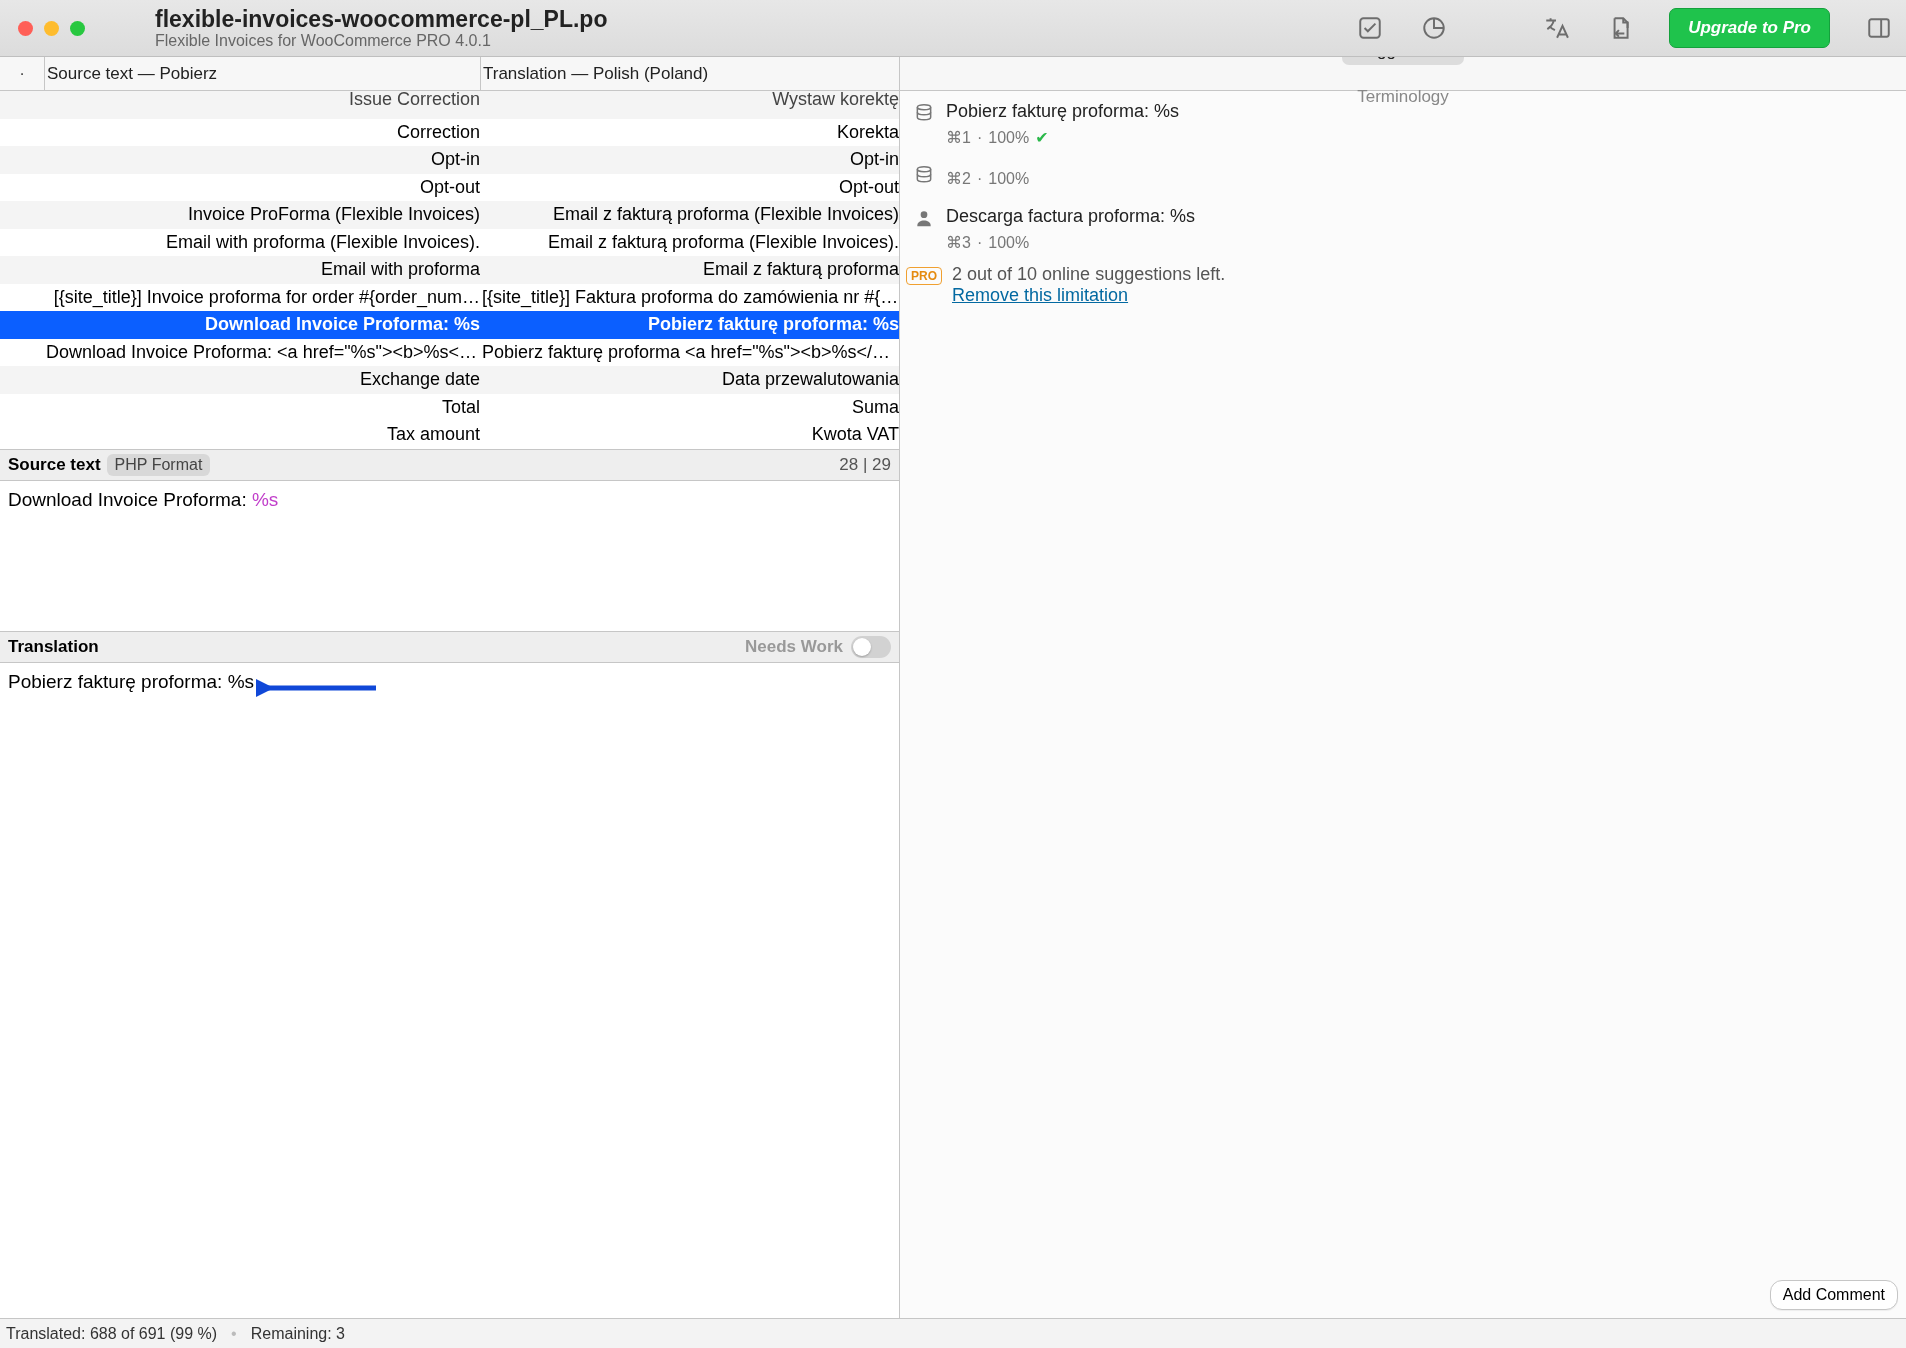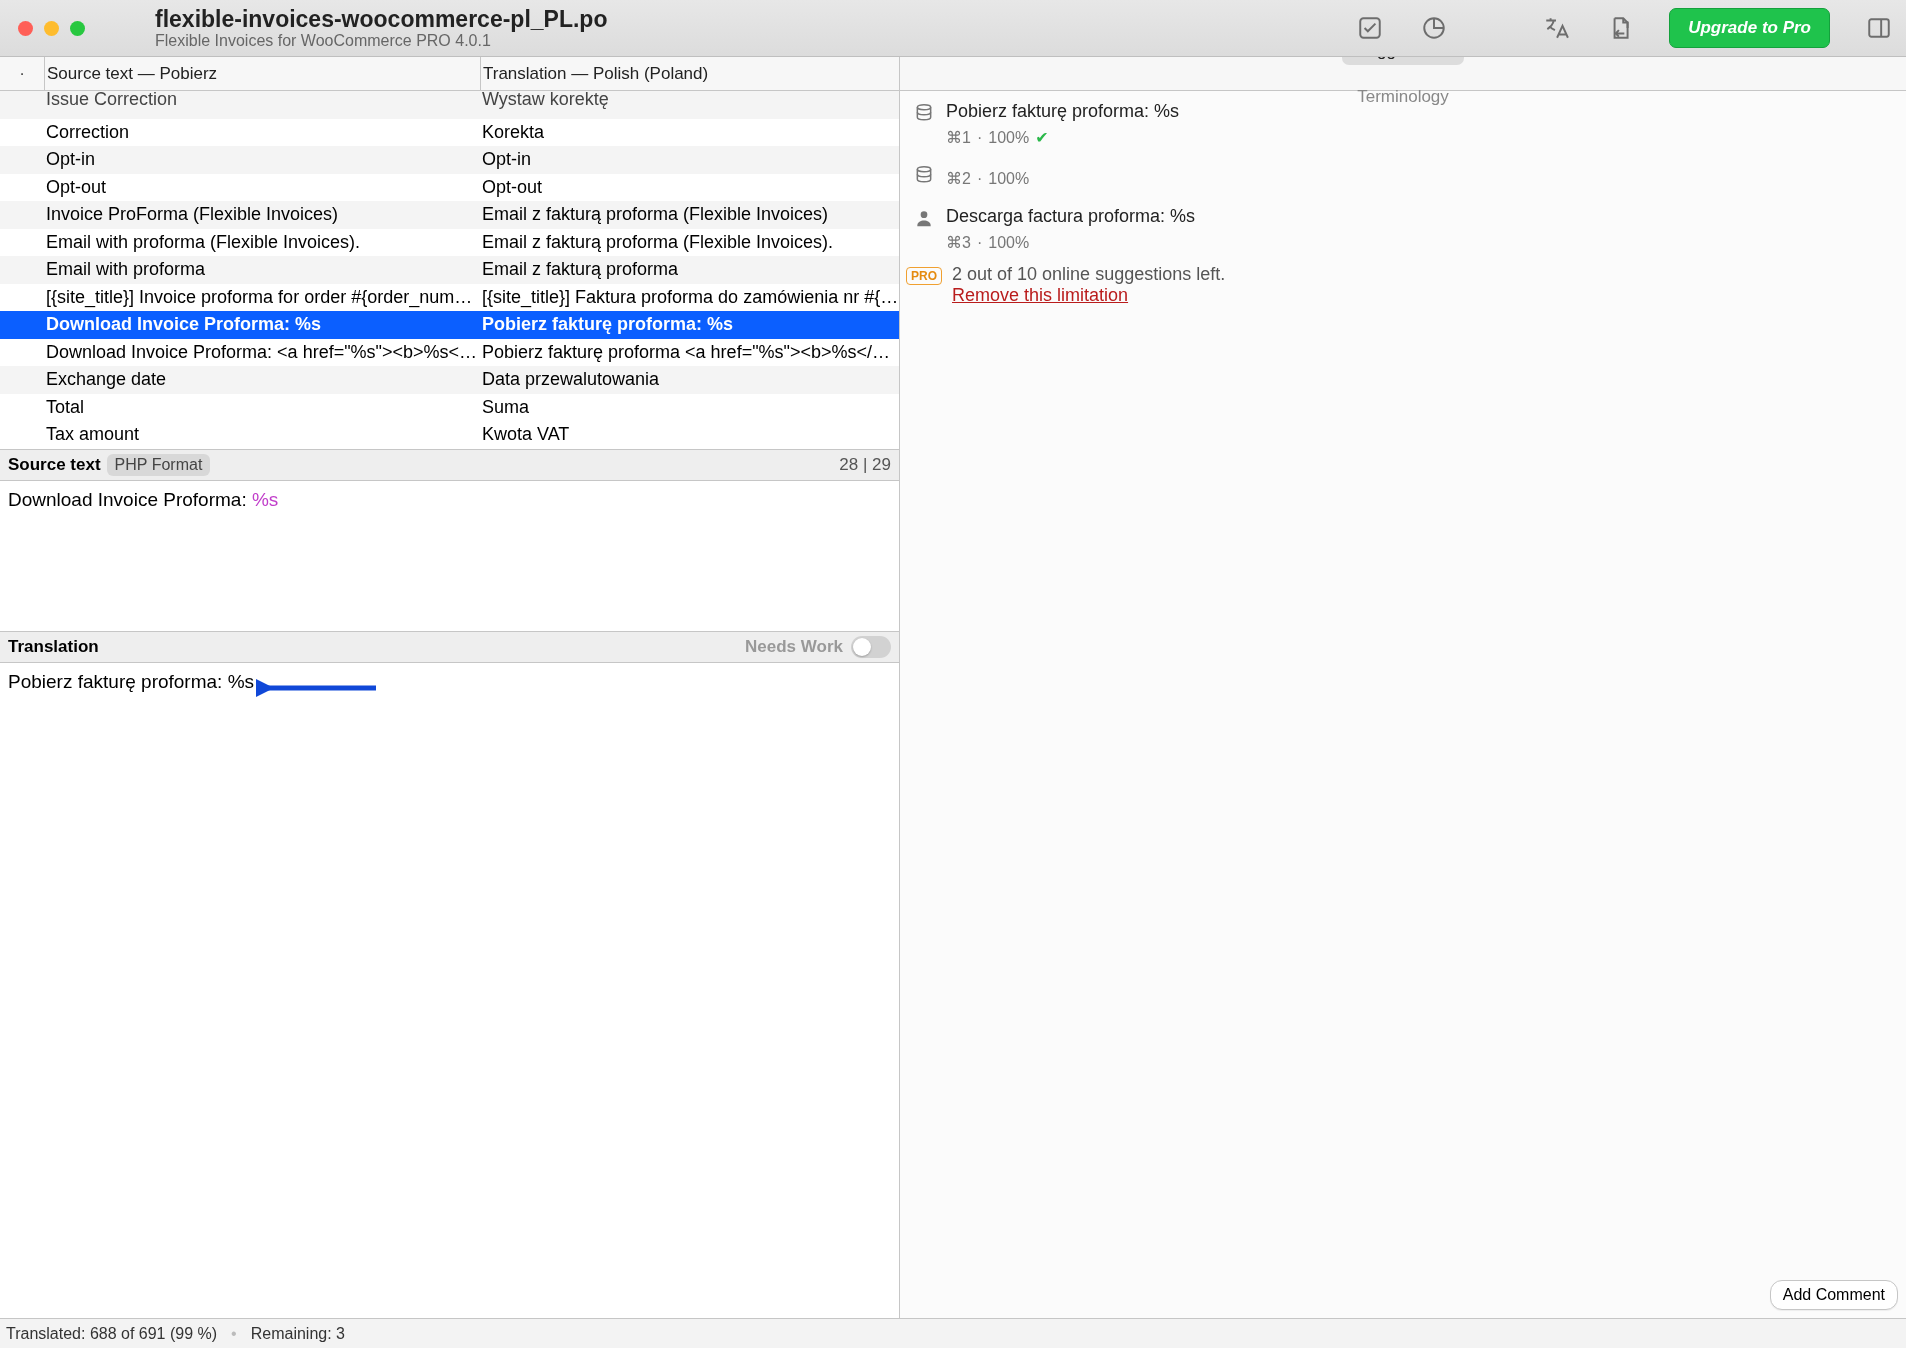--- a/index.html
+++ b/index.html
@@ -40,22 +40,22 @@
   
   .col-headers { display: flex; border-bottom: 1px solid #c6c6c6; background: #f7f7f7; height: 34px; align-items: center; font-size: 17px; color:#222;}
   .col-headers .col1 { width: 44px; text-align:center; color:#444; }
   .col-headers .col2 { width: 436px; padding-left: 2px; border-left:1px solid #c6c6c6; height:100%; display:flex; align-items:center;}
   .col-headers .col3 { flex: 1; border-left:1px solid #c6c6c6; height:100%; display:flex; align-items:center; padding-left:2px;}
 
   
   .rows { flex: 0 0 auto; overflow: hidden; }
   .row { display: flex; height: 27.5px; align-items:center; font-size:18px; }
   .row .cell0 { width: 46px; }
-  .row .cell1 { width: 434px; white-space: nowrap; overflow: hidden; text-overflow: ellipsis; }
-  .row .cell2 { flex: 1; white-space: nowrap; overflow: hidden; text-overflow: ellipsis; padding-left:2px;}
+  .row .cell1 { width: 434px; white-space: nowrap; overflow: hidden; text-overflow: ellipsis; text-align: right; }
+  .row .cell2 { flex: 1; white-space: nowrap; overflow: hidden; text-overflow: ellipsis; padding-left:2px;text-align:right;}
   .row.even { background: #f4f4f4; }
   .row.sel { background: #0b5fff; color: #fff; font-weight: 700; }
   .row.partial { color:#444; }
   .row.first .cell1, .row.first .cell2 { margin-top:-10px; }
 
   
   .pane-header {
     background: #eeeeee; border-top: 1px solid #c6c6c6; border-bottom: 1px solid #c6c6c6;
     display: flex; align-items: center; padding: 4px 8px; font-size:17px;
   }
@@ -89,21 +89,21 @@
   .suggestions { padding: 10px 14px; display:flex; flex-direction:column; gap:16px; }
   .sug { display:flex; gap:10px; }
   .sug-icon { width:22px; flex-shrink:0; color:#777; padding-top:2px;}
   .sug-body { flex:1; }
   .sug-title { font-size:18px; color:#222; word-wrap:break-word;}
   .sug-meta { color:#777; font-size:16px; margin-top:6px; display:flex; align-items:center; gap:6px;}
   .sug-meta .check { color:#2ab84a;}
 
   .pro-limit { display:flex; gap:10px; padding: 2px 6px 6px; color:#555; align-items:flex-start;}
   .pro-badge { border:1.5px solid #f0a030; color:#e58b10; font-size:12px; font-weight:700; padding:1px 4px; border-radius:4px; margin-top:3px;}
-  .pro-limit a { color:#b91c1c; text-decoration:underline; cursor:pointer;}
+  .pro-limit a { color:#0369a1; text-decoration:underline; cursor:pointer;}
 
   .add-comment-wrap { margin-top:auto; padding: 0 8px 8px; display:flex; justify-content:flex-end; }
   .add-comment {
     background:#fff; border:1px solid #c6c6c6; border-radius:12px; padding:5px 12px;
     font-size:16px; cursor:pointer; box-shadow: 0 1px 1px rgba(0,0,0,0.06);
   }
 
   
   .statusbar {
     height: 30px; border-top:1px solid #c6c6c6; background:#f3f3f3;

